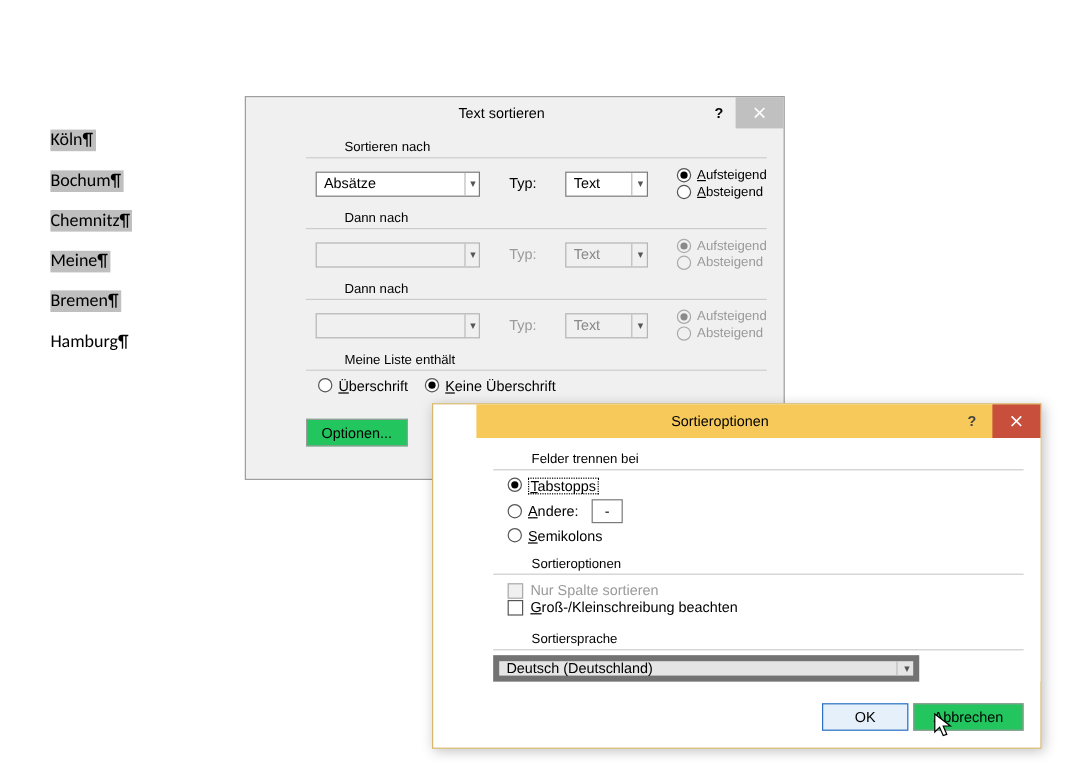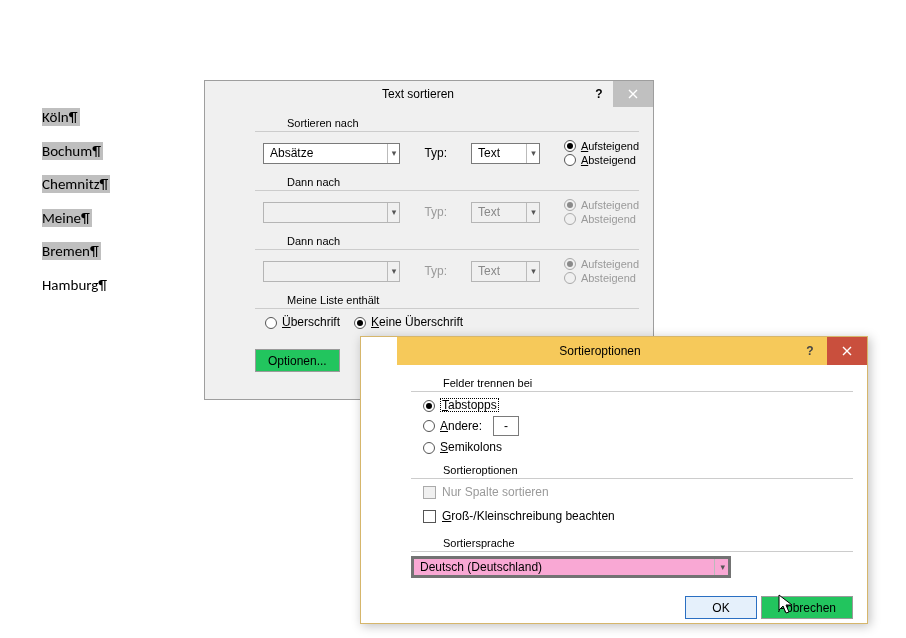--- a/index.html
+++ b/index.html
@@ -78,21 +78,21 @@
     height: 21px; padding: 0 3px 0 6px;
     background: #fff; border: 1px solid #7a7a7a;
     font-size: 12px;
   }
   .select.disabled { background: #f0f0f0; border-color: #b5b5b5; color: #888; }
   .select .arrow { font-size: 9px; color: #555; border-left:1px solid #bbb; padding-left:4px; height:100%; display:flex; align-items:center;}
   .label-typ { font-size: 12px; }
   .disabled-text { color: #9a9a9a; }
 
   .orders { display: flex; flex-direction: column; gap: 2px; font-size: 11px; }
-  .radio { display: flex; align-items: flex-end; gap: 5px; }
+  .radio { display: flex; align-items: flex-start; gap: 5px; }
   .radio .dot{
     width:12px;height:12px;border:1px solid #555;background:#fff;border-radius:50%;
     display:flex;align-items:center;justify-content:center;
   }
   .radio.checked .dot::after{content:"";width:6px;height:6px;background:#000;border-radius:50%;}
   .radio.disabled .dot{border-color:#aaa;background:#f0f0f0;}
   .radio.disabled{color:#9a9a9a;}
   .radio.disabled.checked .dot::after{background:#8a8a8a;}
   .radio .u { text-decoration: underline; }
 
@@ -124,22 +124,22 @@
   .dlg2 .body { padding: 8px 14px 0 14px; background:#fff; }
 
   .checkbox { display:flex; align-items:center; gap:6px; font-size:12px; }
   .checkbox .box{width:13px;height:13px;border:1px solid #555;background:#fff;}
   .checkbox.disabled{color:#9a9a9a;}
   .checkbox.disabled .box{border-color:#aaa;background:#f0f0f0;}
   .checkbox .u{text-decoration:underline;}
 
   .select-wide {
     display:flex;align-items:center;justify-content:space-between;
-    height:22px;padding:0 3px 0 6px;width:320px;
-    background:#f9a8d4;border:3px solid #737373;font-size:12px;margin:4px 0 0 0;
+    height:22px;padding:0 3px 0 6px;width:355px;
+    background:#e5e5e5;border:5px solid #737373;font-size:12px;margin:4px 0 0 0;
   }
   .select-wide .arrow{font-size:9px;color:#555;border-left:1px solid #bbb;padding-left:5px;height:100%;display:flex;align-items:center;}
 
   .andere-input{
     width:26px;height:20px;border:1px solid #7a7a7a;background:#fff;
     text-align:center;font-size:12px;margin-left:6px;padding:0;
   }
 
   .dlg2-footer {
     display:flex;justify-content:flex-end;gap:4px;padding:18px 14px 12px 0;align-items:flex-end;
@@ -295,21 +295,21 @@
         <input class="andere-input" value="-" style="">
       </div>
       <div class="radio">
         <span class="dot"></span>
         <span><span class="u">S</span><span>emikolons</span></span>
       </div>
     </div>
 
     <div class="group-title" style="margin-top:10px">Sortieroptionen</div>
     <div class="rule-line"></div>
-    <div style="margin:6px 0 2px 12px;display:flex;flex-direction:column;gap:10px;text-align:center;">
+    <div style="margin:6px 0 2px 12px;display:flex;flex-direction:column;gap:0;text-align:center;">
       <div class="checkbox disabled">
         <span class="box"></span>
         <span>Nur Spalte sortieren</span>
       </div>
       <div class="checkbox">
         <span class="box"></span>
         <span><span class="u">G</span><span>roß-/Kleinschreibung beachten</span></span>
       </div>
     </div>
 

